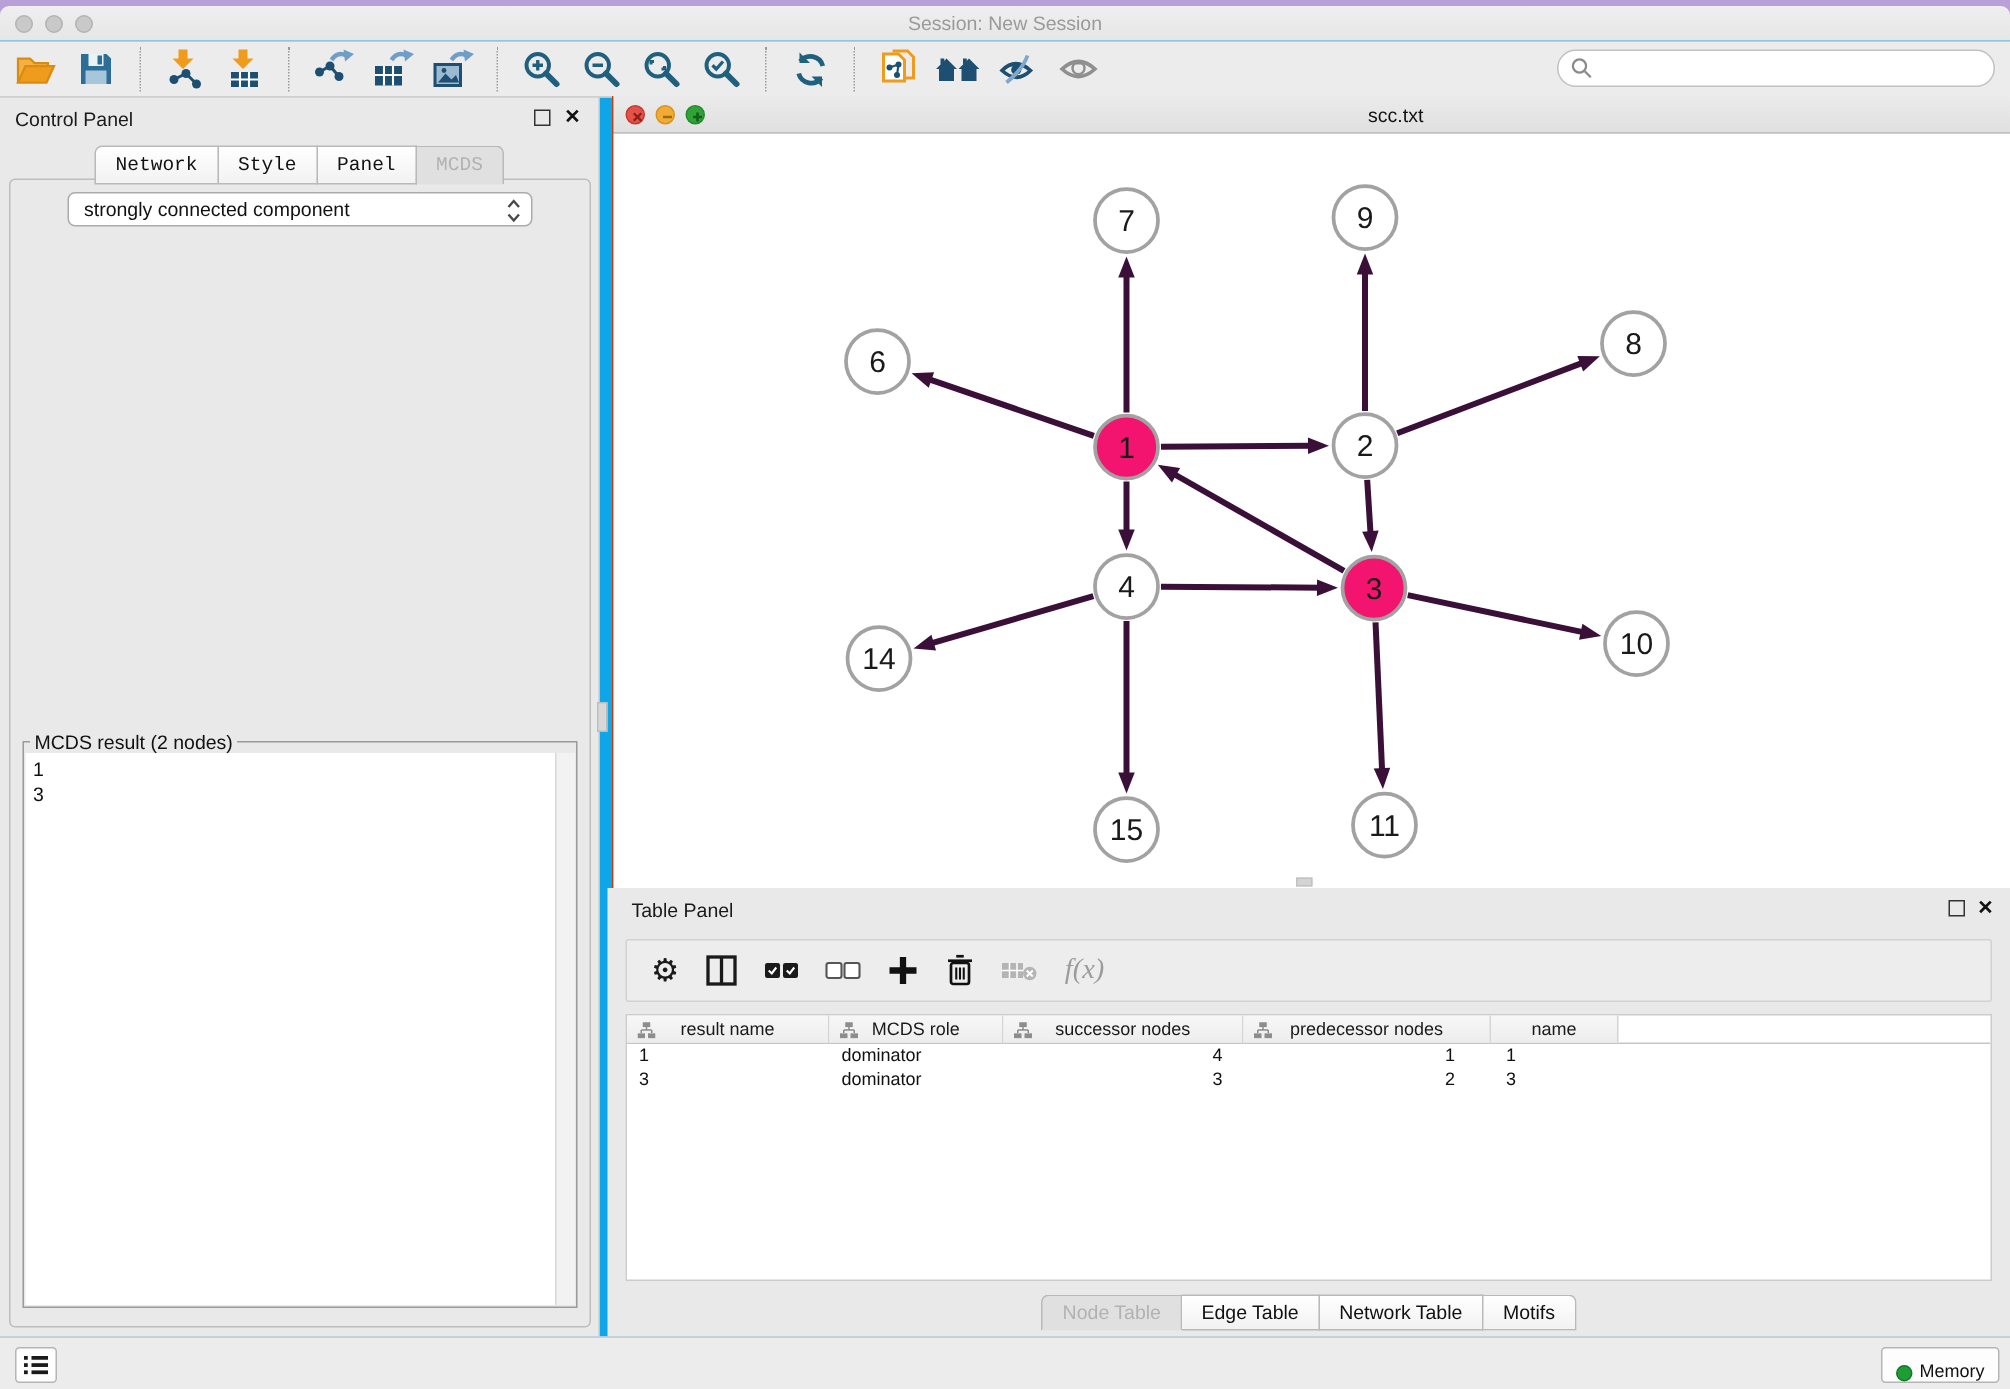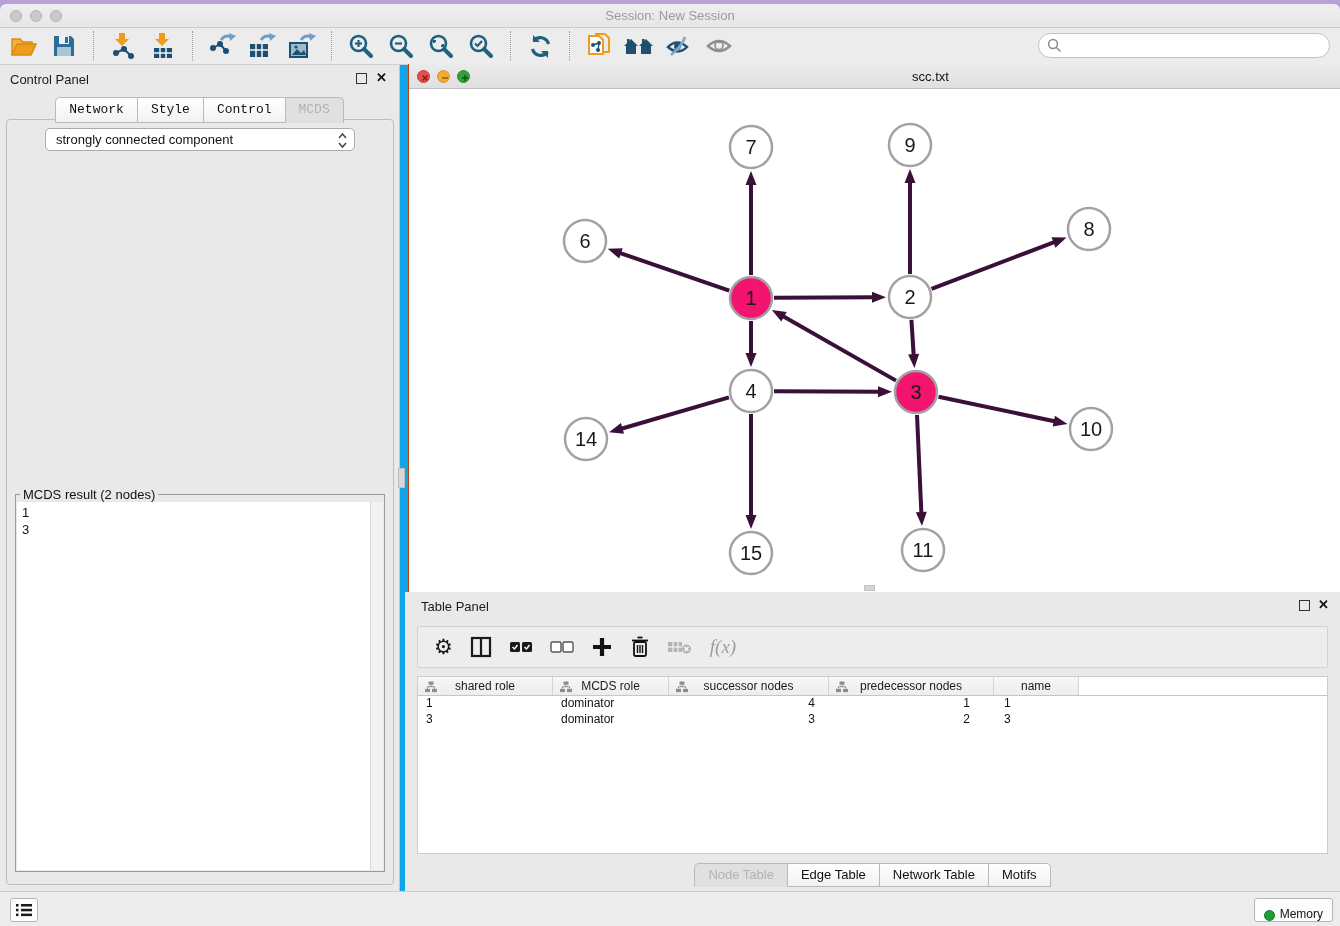--- a/index.html
+++ b/index.html
@@ -309,21 +309,21 @@
 
   <div class="control-panel">
     <div class="panel-head">
       <span class="panel-title">Control Panel</span>
       <span class="panel-float cp-float"></span>
       <span class="panel-close cp-close">✕</span>
     </div>
     <div class="tab-row cp-tabs" id="cp-tabs">
         <div class="tab">Network</div>
         <div class="tab">Style</div>
-        <div class="tab">Control</div>
+        <div class="tab">Panel</div>
         <div class="tab selected">MCDS</div>
       </div>
     <div class="cp-content">
       <div class="select-box">
         <span>strongly connected component</span>
         <svg class="select-stepper" width="9" height="17" viewBox="0 0 9 17">
           <path d="M1 6 L4.5 2 L8 6" fill="none" stroke="#4a4a4a" stroke-width="1.6"></path>
           <path d="M1 11 L4.5 15 L8 11" fill="none" stroke="#4a4a4a" stroke-width="1.6"></path>
         </svg>
       </div>
@@ -507,21 +507,21 @@
 
     <div class="data-table">
       <div class="dt-header" id="dt-header">
           <div class="dt-hcell" style="width: 135px;">
             <svg width="12" height="12" viewBox="0 0 12 12" class="hier">
               <rect x="3.5" y="0.5" width="5" height="3.2" fill="#8d8d8d"></rect>
               <path d="M6 3.7 v2 M2.5 5.7 h7 M2.5 5.7 v2 M9.5 5.7 v2" stroke="#8d8d8d" fill="none" stroke-width="1"></path>
               <rect x="0" y="7.9" width="5" height="3.2" fill="#8d8d8d"></rect>
               <rect x="7" y="7.9" width="5" height="3.2" fill="#8d8d8d"></rect>
             </svg>
-            <span>shared role</span>
+            <span>result name</span>
           </div>
           <div class="dt-hcell" style="width: 116px;">
             <svg width="12" height="12" viewBox="0 0 12 12" class="hier">
               <rect x="3.5" y="0.5" width="5" height="3.2" fill="#8d8d8d"></rect>
               <path d="M6 3.7 v2 M2.5 5.7 h7 M2.5 5.7 v2 M9.5 5.7 v2" stroke="#8d8d8d" fill="none" stroke-width="1"></path>
               <rect x="0" y="7.9" width="5" height="3.2" fill="#8d8d8d"></rect>
               <rect x="7" y="7.9" width="5" height="3.2" fill="#8d8d8d"></rect>
             </svg>
             <span>MCDS role</span>
           </div>

